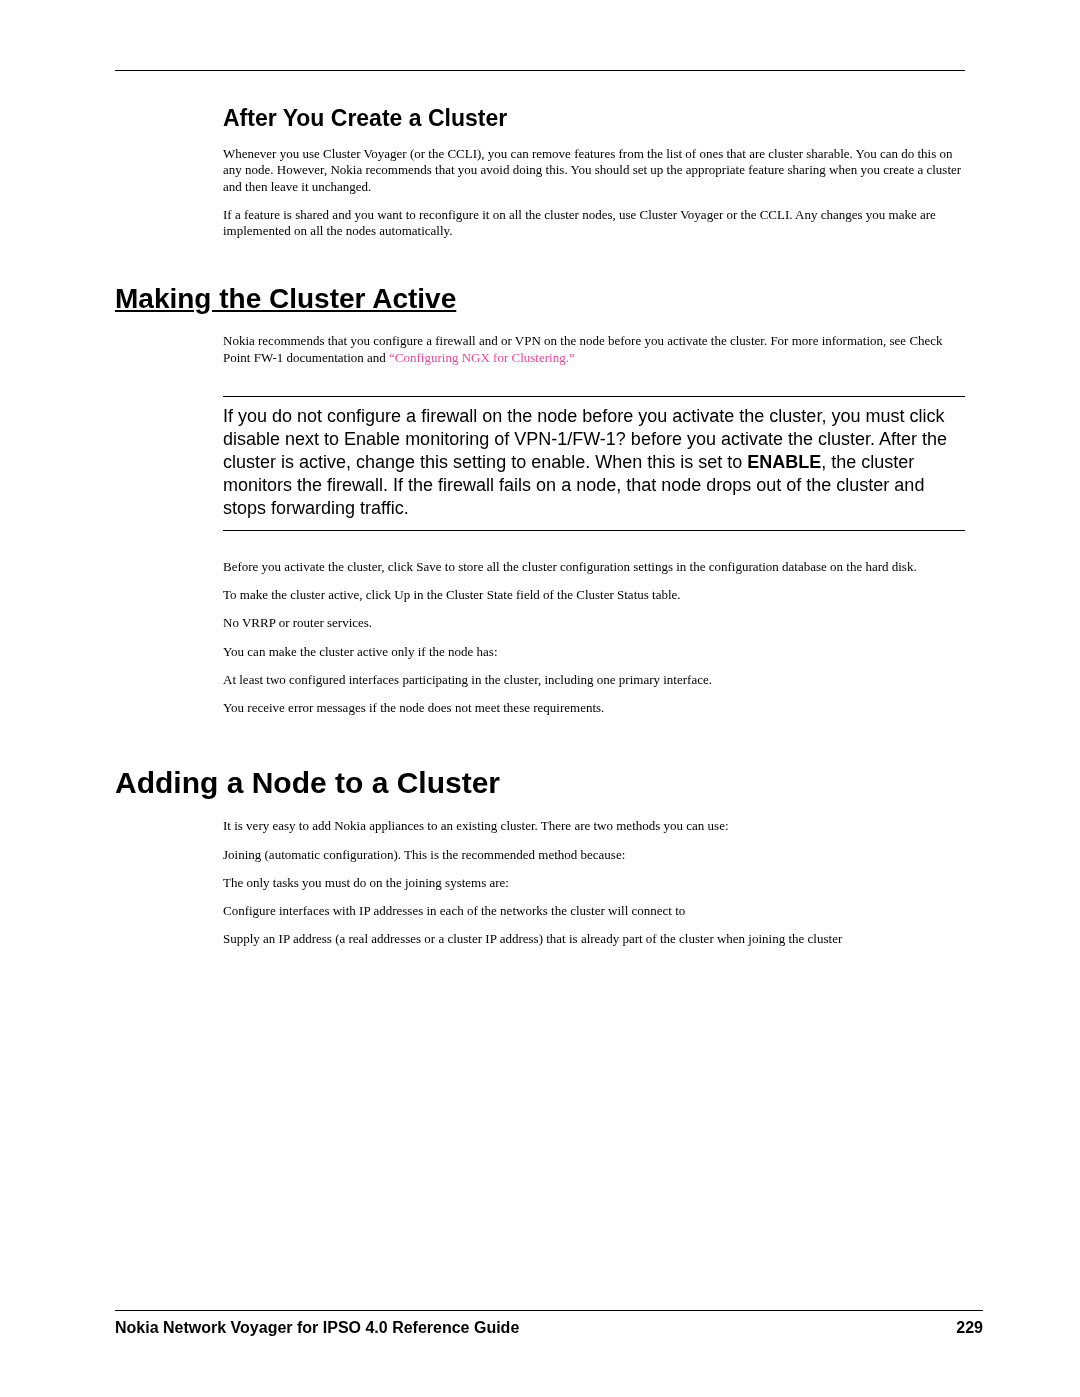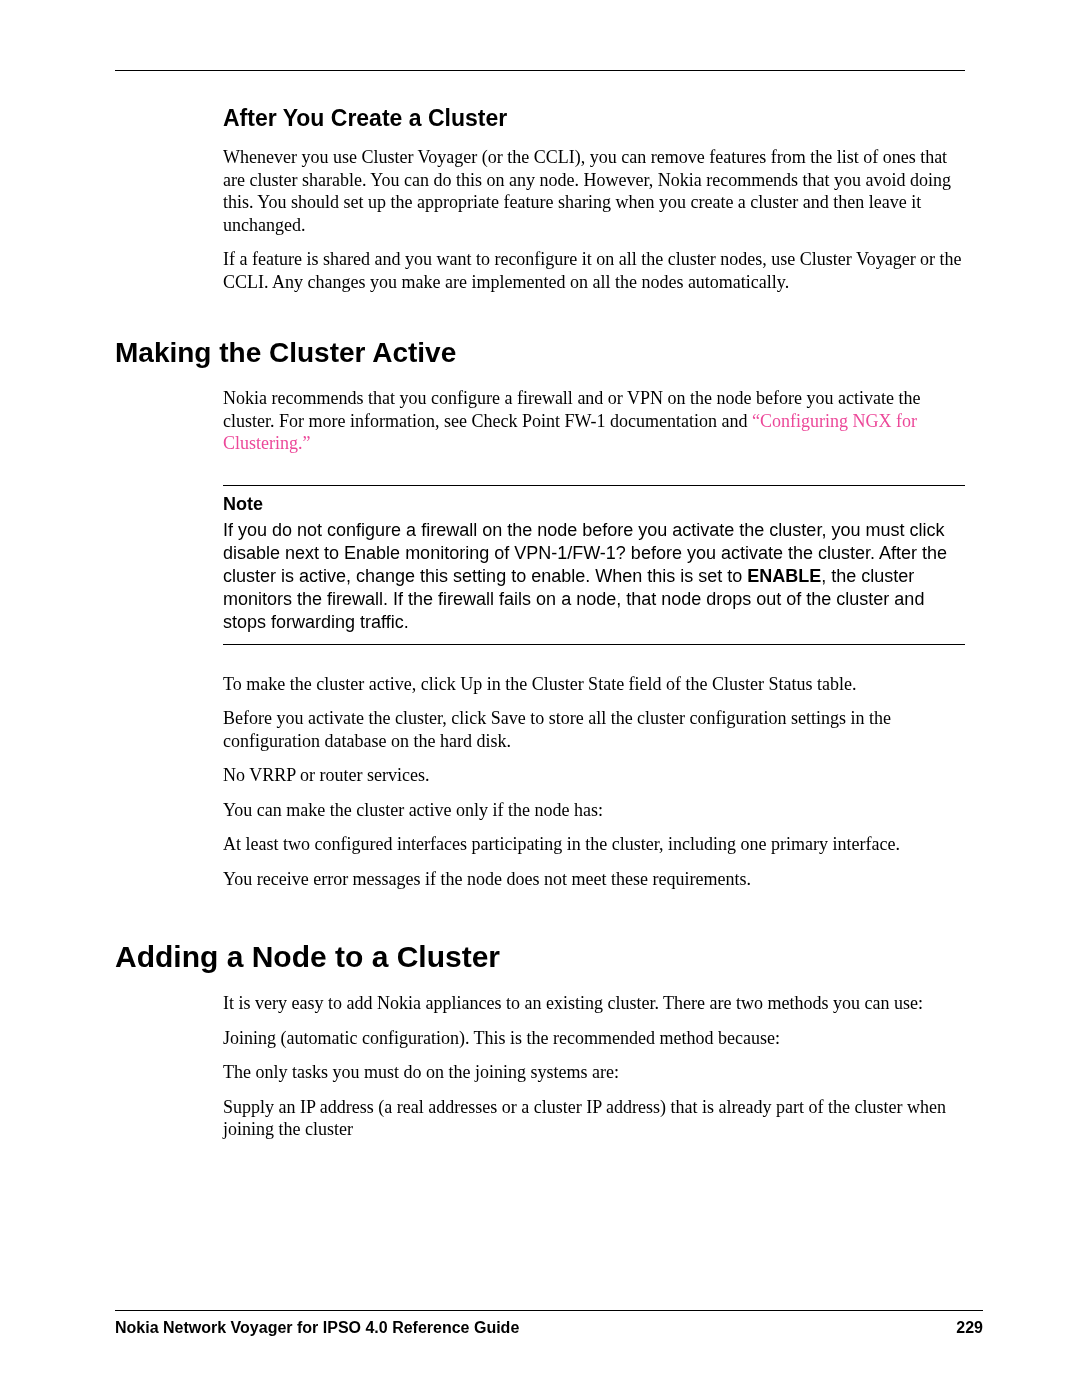--- a/index.html
+++ b/index.html
@@ -36,29 +36,30 @@
     font-family: Arial, Helvetica, sans-serif;
     font-weight: 700;
     font-size: 23px;
     margin: 0 0 14px 0;
   }
   .h2 {
     font-family: Arial, Helvetica, sans-serif;
     font-weight: 700;
     font-size: 28px;
     margin: 0 0 18px 0;
+    text-decoration: underline;
   }
   .h1 {
     font-family: Arial, Helvetica, sans-serif;
     font-weight: 700;
     font-size: 30px;
     margin: 0 0 18px 0;
   }
   p.body {
-    font-size: 18px;
+    font-size: 13px;
     line-height: 1.25;
     margin: 0 0 12px 0;
   }
   .sec-space-lg { margin-top: 44px; }
   .sec-space-xl { margin-top: 50px; }
   .link { color: #ec4899; }
 
   .note-block {
     margin-top: 30px;
     margin-bottom: 28px;
@@ -117,43 +118,43 @@
     </div>
 
     <div class="sec-space-lg">
       <h2 class="h2">Making the Cluster Active</h2>
       <div class="indent">
         <p class="body">
           <span>Nokia recommends that you configure a firewall and or VPN on the node before you activate the cluster. For more information, see Check Point FW-1 documentation and </span><span class="link">“Configuring NGX for Clustering.”</span>
         </p>
 
         <div class="note-block">
-          <p class="note-label">Note</p>
           <p class="note-text">
             <span>If you do not configure a firewall on the node before you activate the cluster, you must click disable next to Enable monitoring of VPN-1/FW-1? before you activate the cluster. After the cluster is active, change this setting to enable. When this is set to </span><span class="note-strong">ENABLE</span><span>, the cluster monitors the firewall. If the firewall fails on a node, that node drops out of the cluster and stops forwarding traffic.</span>
           </p>
         </div>
 
+        <p class="body">Before you activate the cluster, click Save to store all the cluster configuration settings in the configuration database on the hard disk.</p>
         <p class="body">To make the cluster active, click Up in the Cluster State field of the Cluster Status table.</p>
-        <p class="body">Before you activate the cluster, click Save to store all the cluster configuration settings in the configuration database on the hard disk.</p>
         <p class="body list1">No VRRP or router services.</p>
 
         <p class="body">You can make the cluster active only if the node has:</p>
         <p class="body list1">At least two configured interfaces participating in the cluster, including one primary interface.</p>
 
         <p class="body">You receive error messages if the node does not meet these requirements.</p>
       </div>
     </div>
 
     <div class="sec-space-xl">
       <h1 class="h1">Adding a Node to a Cluster</h1>
       <div class="indent">
         <p class="body">It is very easy to add Nokia appliances to an existing cluster. There are two methods you can use:</p>
         <p class="body list1">Joining (automatic configuration). This is the recommended method because:</p>
         <p class="body list2">The only tasks you must do on the joining systems are:</p>
+        <p class="body list3">Configure interfaces with IP addresses in each of the networks the cluster will connect to</p>
         <p class="body list3">Supply an IP address (a real addresses or a cluster IP address) that is already part of the cluster when joining the cluster</p>
       </div>
     </div>
 
   </div>
 
   <div class="footer">
     <div class="footer-rule"></div>
     <div class="footer-row">
       <span>Nokia Network Voyager for IPSO 4.0 Reference Guide</span>

